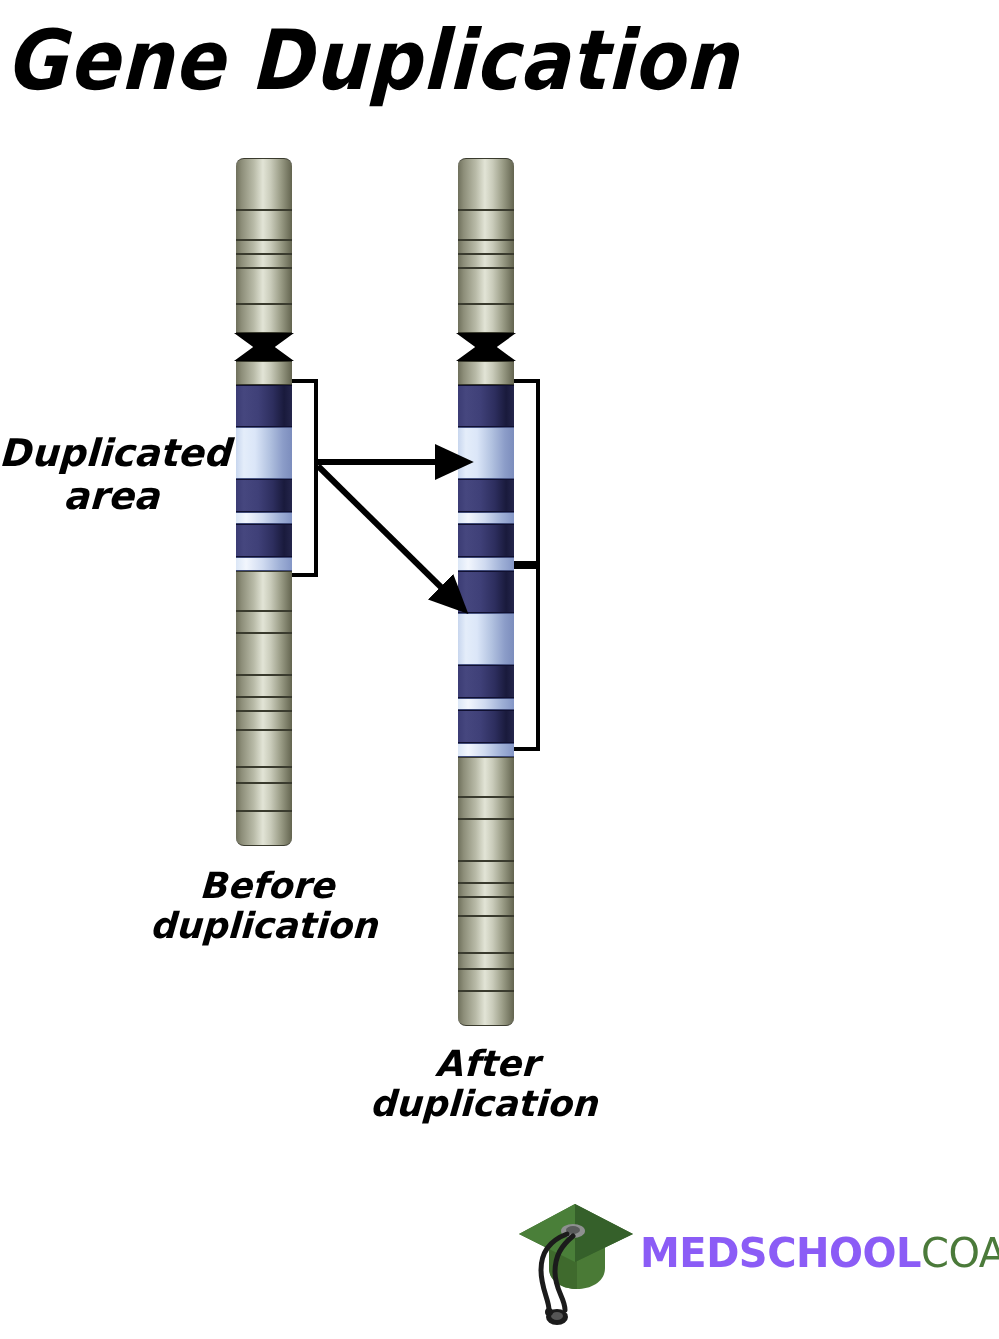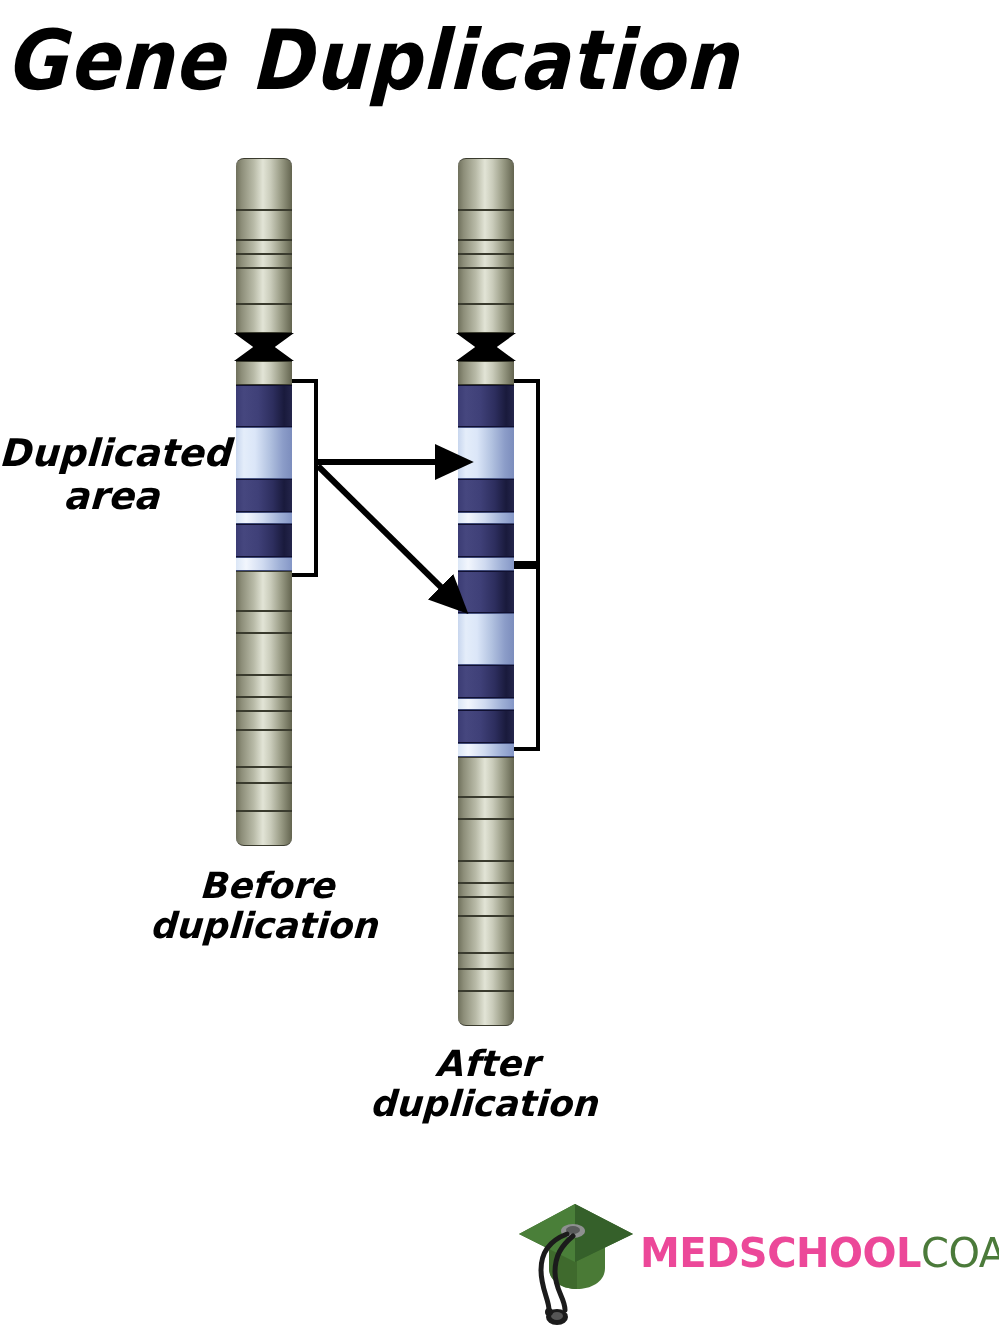--- a/index.html
+++ b/index.html
@@ -180,21 +180,21 @@
     position: absolute;
     left: 125px;
     top: 34px;
     font-family: "DejaVu Sans", sans-serif;
     font-size: 40px;
     letter-spacing: -0.5px;
     white-space: nowrap;
   }
   #logo-word-med {
     font-weight: 700;
-    color: #ec4899;
+    color: #8b5cf6;
   }
   #logo-word-coach {
     font-weight: 400;
     color: #4b7a3a;
   }
   #logo-mark {
     position: absolute;
     left: 0;
     top: 0;
     width: 120px;

